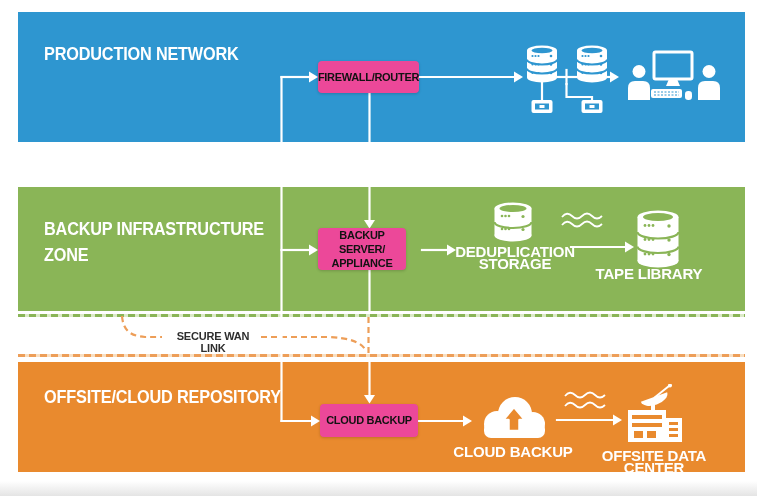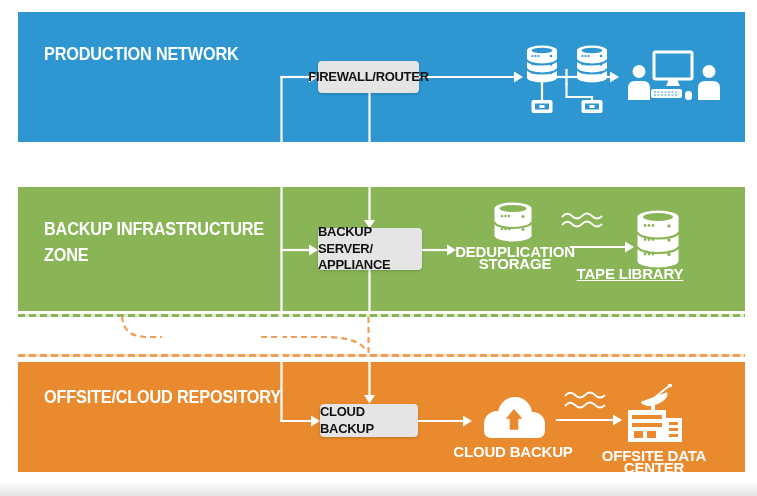--- a/index.html
+++ b/index.html
@@ -9,31 +9,31 @@
   .band-production{top:12px;height:130px;background:#2E96D0;}
   .band-backup{top:187px;height:124px;background:#8AB557;}
   .band-offsite{top:362px;height:110px;background:#E98A2E;}
   .btitle{position:absolute;color:#ffffff;font-weight:bold;font-size:17.5px;
           letter-spacing:-0.2px;white-space:pre-line;line-height:26px;
           transform:scaleX(.93);transform-origin:left top;}
   .t-production{left:44px;top:41px;}
   .t-backup{left:44px;top:216px;}
   .t-offsite{left:44px;top:384px;}
   .overlay{position:absolute;left:0;top:0;width:757px;height:496px;}
-  .nbox{position:absolute;background:#e5e5e5;border-radius:4px;display:flex;align-items:center;
-        justify-content:center;text-align:left;font-weight:bold;font-size:13px;color:#121212;
+  .nbox{position:absolute;background:#ec4899;border-radius:4px;display:flex;align-items:center;
+        justify-content:center;text-align:center;font-weight:bold;font-size:11px;color:#121212;
         letter-spacing:-0.3px;white-space:pre-line;line-height:1.3;
         box-shadow:0 1px 3px rgba(0,0,0,.18);}
   .box-firewall{left:318px;top:61px;width:101px;height:32px;}
-  .box-backupserver{left:318px;top:228px;width:104px;height:42px;}
+  .box-backupserver{left:318px;top:228px;width:88px;height:42px;}
   .box-cloudgw{left:320px;top:404px;width:98px;height:33px;}
   .ilabel{position:absolute;color:#ffffff;font-weight:bold;font-size:15px;letter-spacing:-0.2px;
           text-align:center;white-space:pre-line;line-height:12px;}
   .l-dedup{left:455px;top:246px;width:120px;}
-  .l-tape{left:570px;top:268px;width:120px;text-decoration:underline;}
+  .l-tape{left:589px;top:268px;width:120px;}
   .l-cloud{left:452px;top:446px;width:122px;}
   .l-remote{left:582px;top:450px;width:144px;}
   .wan-label{position:absolute;left:163px;top:330px;width:100px;text-align:center;
              font-size:11px;font-weight:bold;color:#2e2e2e;letter-spacing:-0.2px;}
   .icon{position:absolute;}
   .bottom-fade{position:absolute;left:0;top:481px;width:757px;height:15px;
                background:linear-gradient(#ffffff,#e4e4e4);}
 </style>
 </head>
 <body>
@@ -261,15 +261,16 @@
     <rect x="45" y="44" width="9" height="3" fill="#E98A2E"></rect>
     <rect x="45" y="50" width="9" height="3" fill="#E98A2E"></rect>
   </svg>
 
   <div class="ilabel l-dedup">DEDUPLICATION
 STORAGE</div>
   <div class="ilabel l-tape">TAPE LIBRARY</div>
   <div class="ilabel l-cloud">CLOUD BACKUP</div>
   <div class="ilabel l-remote">OFFSITE DATA CENTER</div>
 
+  <div class="wan-label">SECURE WAN LINK</div>
 
   <div class="bottom-fade"></div>
 </div>
 
 </body></html>

